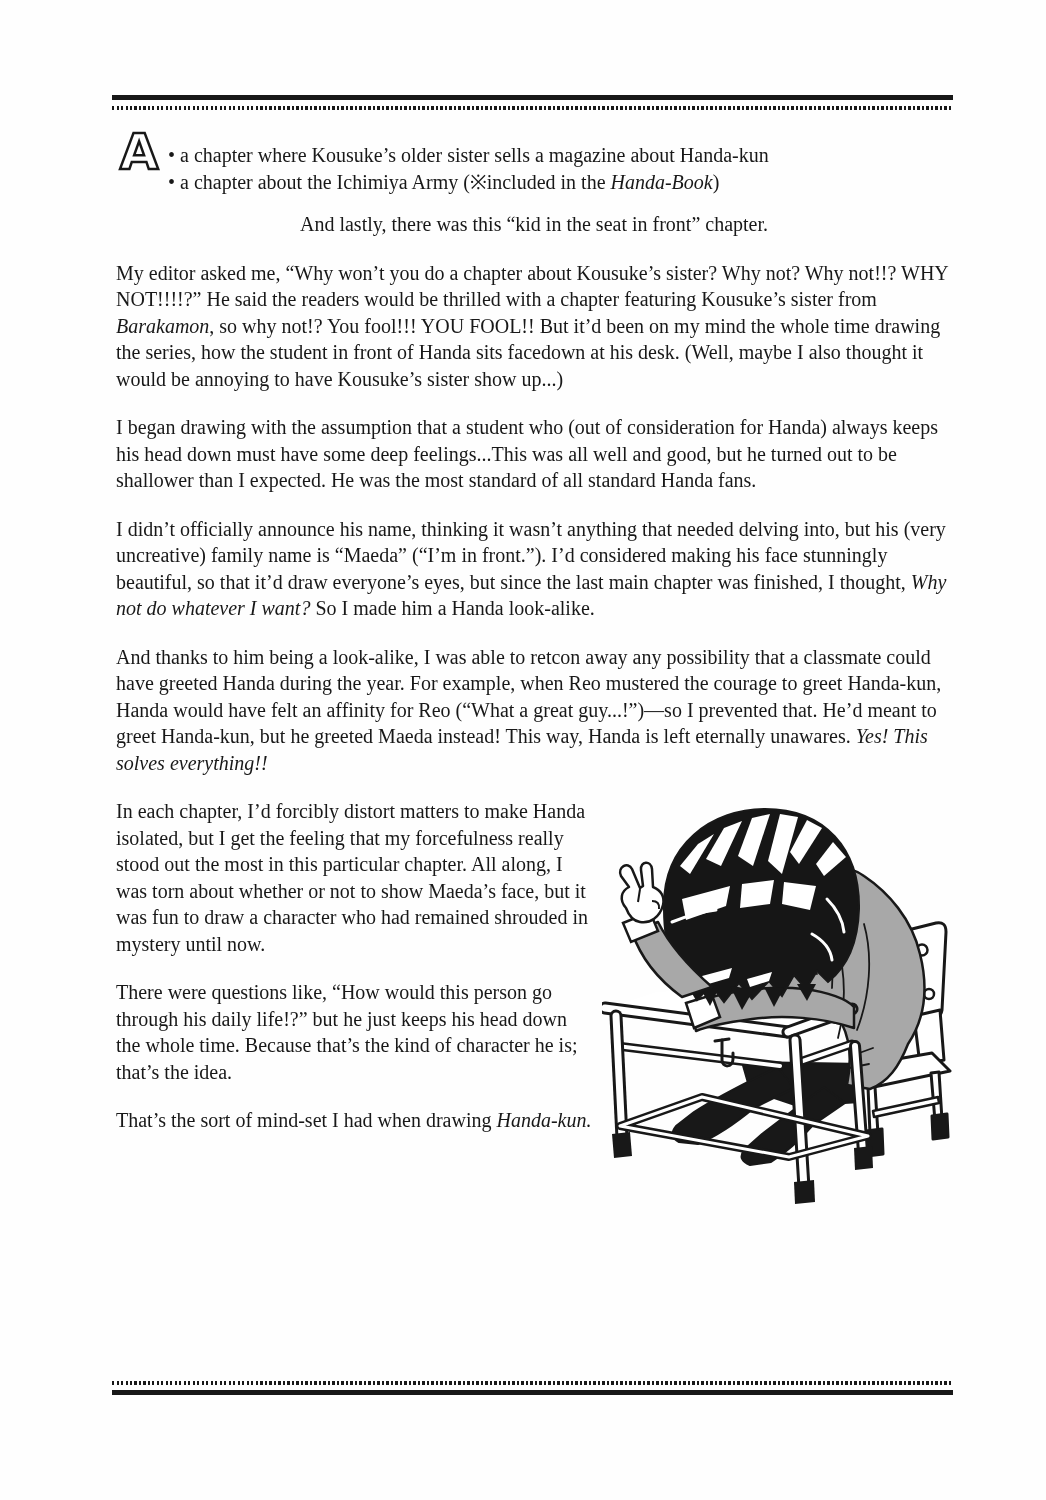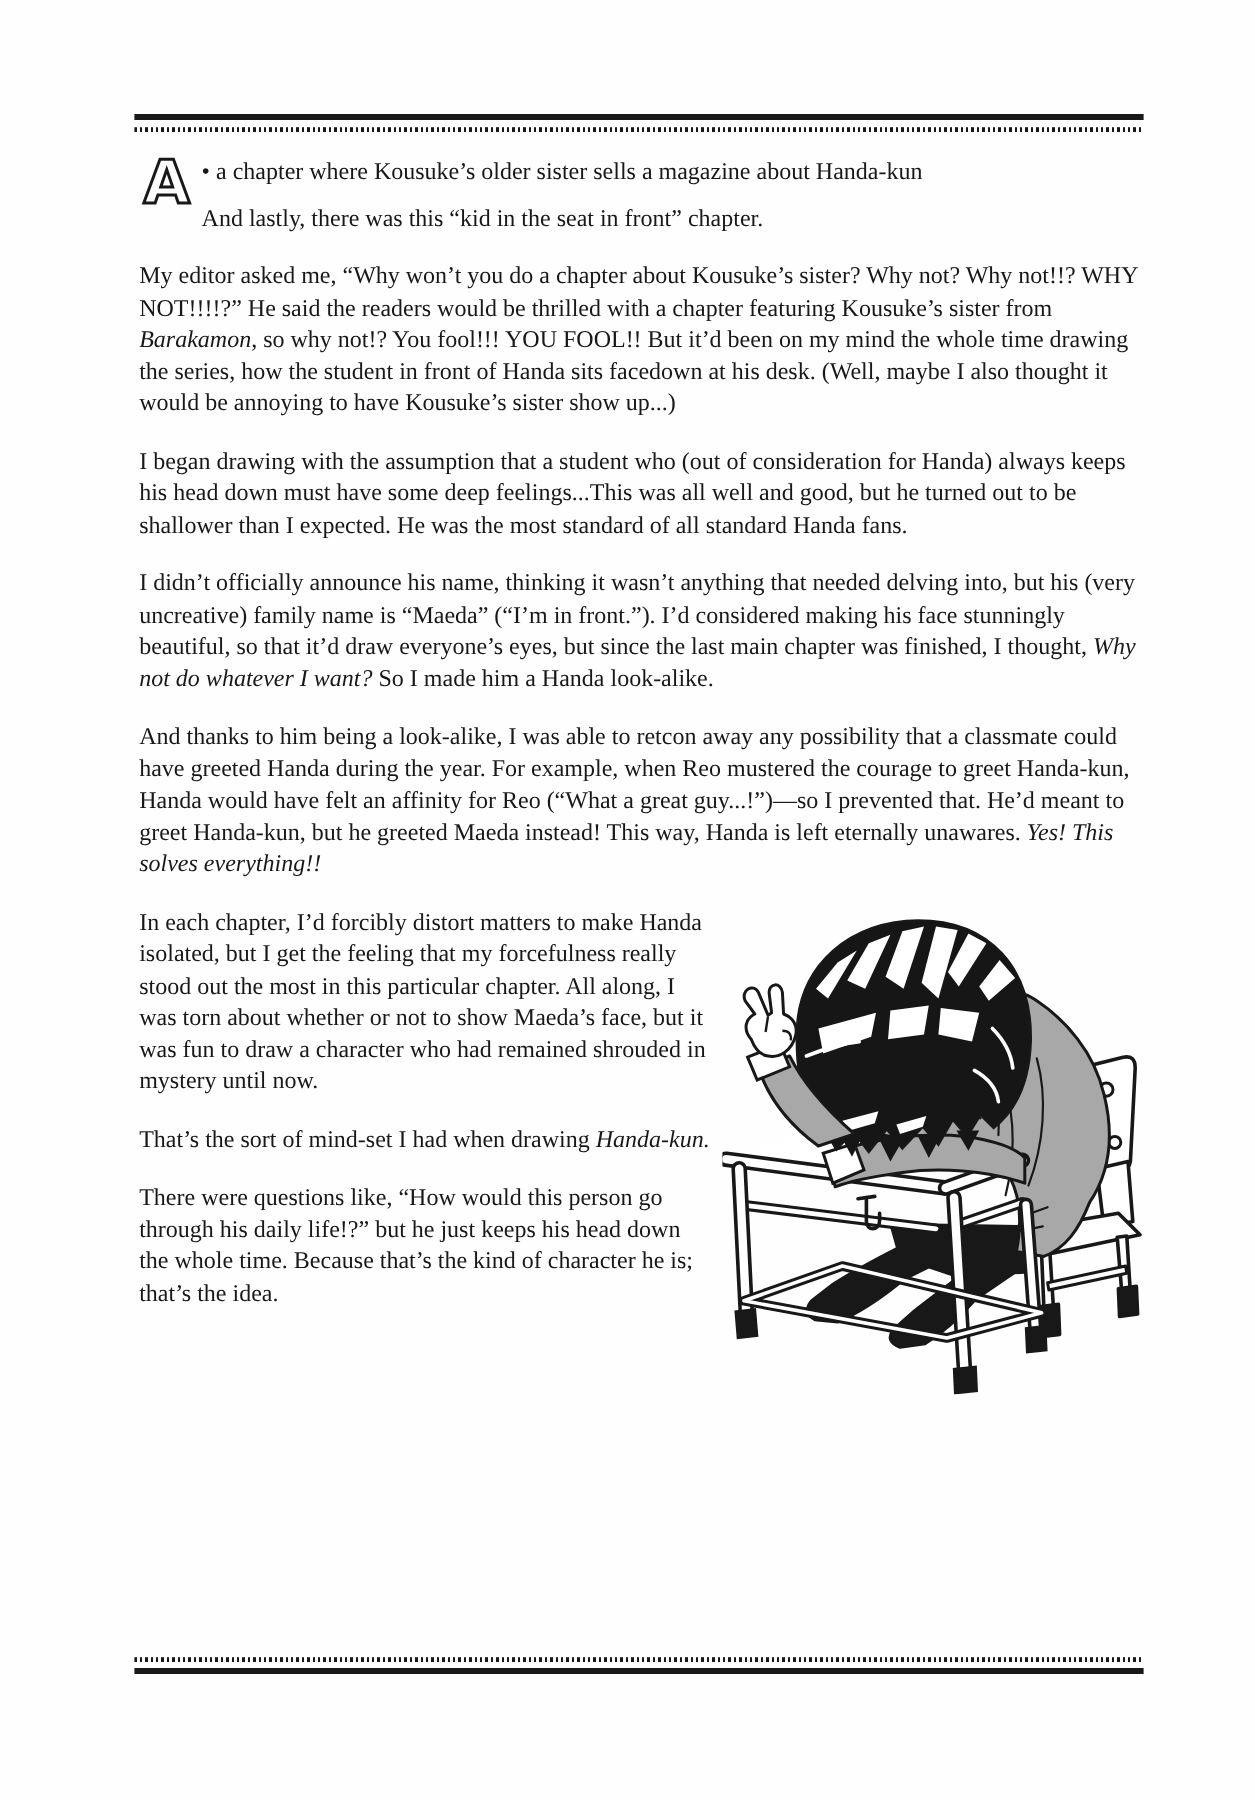--- a/index.html
+++ b/index.html
@@ -10,22 +10,22 @@
   .rule .solid{height:5px;background:var(--ink,#181818);}
   .rule .dotted{height:4px;background:repeating-linear-gradient(90deg,var(--ink,#181818) 0 2px,transparent 2px 4.5px);}
   .rule-top{top:95px;}
   .rule-top .dotted{margin-top:6px;}
   .rule-bottom{top:1381px;}
   .rule-bottom .solid{margin-top:5px;}
   
   .content{position:absolute;left:116px;top:126px;width:836px;font-size:20px;line-height:26.5px;text-align:left;}
   .para{margin:22px 0 0 0;}
   .para:first-child{margin-top:0;}
-  .tight{margin-top:12px;}
-  ul.proposals{margin:4px;padding:0;list-style:none;}
+  .tight{margin-top:12px;text-align:center;}
+  ul.proposals{margin:16px;padding:0;list-style:none;}
   ul.proposals li::before{content:"• ";}
   i{font-style:italic;}
   
   .dropcap{float:left;width:46px;font-family:"DejaVu Sans","Liberation Sans",sans-serif;font-weight:700;
            font-size:50px;line-height:48px;color:#fff;-webkit-text-stroke:2.5px var(--ink,#181818);
            margin:2px 6px 0 0;text-align:center;}
   
   .illu-float{float:right;width:350px;height:428px;margin-left:8px;
       shape-outside:polygon(92px 30px,350px 30px,350px 428px,0px 428px,0px 212px,12px 150px,12px 88px,40px 56px);
       shape-margin:12px;}
@@ -40,20 +40,21 @@
     <div class="solid"></div>
     <div class="dotted"></div>
   </div>
 
   <div class="content">
 
     <p class="para"><span class="dropcap">A</span></p>
 
     <ul class="proposals">
       <li><span>a chapter where Kousuke’s older sister sells a magazine about Handa-kun</span></li>
+      <li><span>a chapter about the Ichimiya Army (※included in the </span><i>Handa-Book</i><span>)</span></li>
     </ul>
 
     <p class="para tight"><span>And lastly, there was this “kid in the seat in front” chapter.</span></p>
 
     <p class="para"><span>My editor asked me, “Why won’t you do a chapter about Kousuke’s sister? Why not? Why not!!? WHY NOT!!!!?” He said the readers would be thrilled with a chapter featuring Kousuke’s sister from </span><i>Barakamon</i><span>, so why not!? You fool!!! YOU FOOL!! But it’d been on my mind the whole time drawing the series, how the student in front of Handa sits facedown at his desk. (Well, maybe I also thought it would be annoying to have Kousuke’s sister show up...)</span></p>
 
     <p class="para"><span>I began drawing with the assumption that a student who (out of consideration for Handa) always keeps his head down must have some deep feelings...This was all well and good, but he turned out to be shallower than I expected. He was the most standard of all standard Handa fans.</span></p>
 
     <p class="para"><span>I didn’t officially announce his name, thinking it wasn’t anything that needed delving into, but his (very uncreative) family name is “Maeda” (“I’m in front.”). I’d considered making his face stunningly beautiful, so that it’d draw everyone’s eyes, but since the last main chapter was finished, I thought, </span><i>Why not do whatever I want?</i><span> So I made him a Handa look-alike.</span></p>
 
@@ -166,23 +167,23 @@
             <path d="M24,104 C17,96 19,87 27,83 L19,72 C15,63 26,57 30,65 L38,84 L41,82 L39,66 C38,57 49,56 50,65 L51,83 C59,86 63,93 61,101 C58,113 48,120 38,118 C31,117 27,112 24,104 Z"></path>
             <path d="M38,85 L36,98" fill="none" stroke-width="2"></path>
             <path d="M50,97 Q58,97 57,105" fill="none" stroke-width="2"></path>
           </g>
         </g>
       </svg>
     </div>
 
     <p class="para"><span>In each chapter, I’d forcibly distort matters to make Handa isolated, but I get the feeling that my forcefulness really stood out the most in this particular chapter. All along, I was torn about whether or not to show Maeda’s face, but it was fun to draw a character who had remained shrouded in mystery until now.</span></p>
 
+    <p class="para"><span>There were questions like, “How would this person go through his daily life!?” but he just keeps his head down the whole time. Because that’s the kind of character he is; that’s the idea.</span></p>
+
     <p class="para"><span>That’s the sort of mind-set I had when drawing </span><i>Handa-kun.</i></p>
-
-    <p class="para"><span>There were questions like, “How would this person go through his daily life!?” but he just keeps his head down the whole time. Because that’s the kind of character he is; that’s the idea.</span></p>
 
   </div>
 
   <div class="rule rule-bottom">
     <div class="dotted"></div>
     <div class="solid"></div>
   </div>
 
 </div>
 

